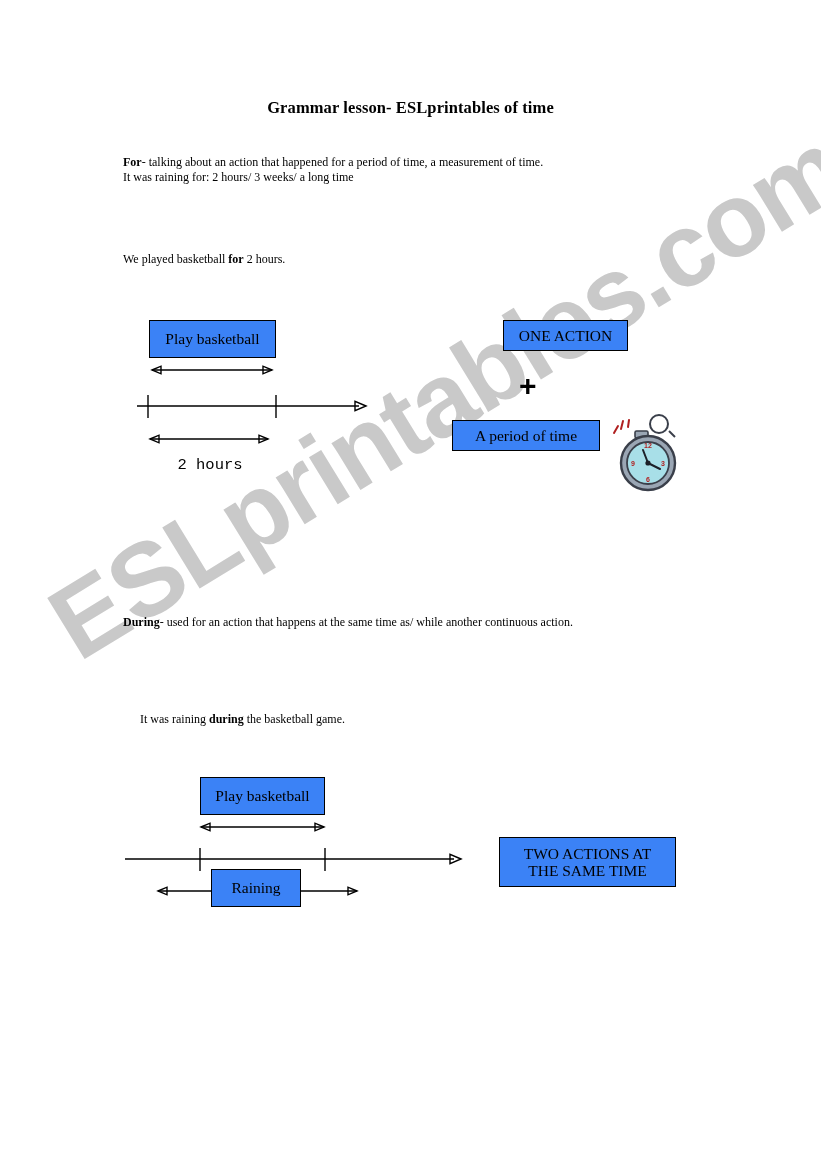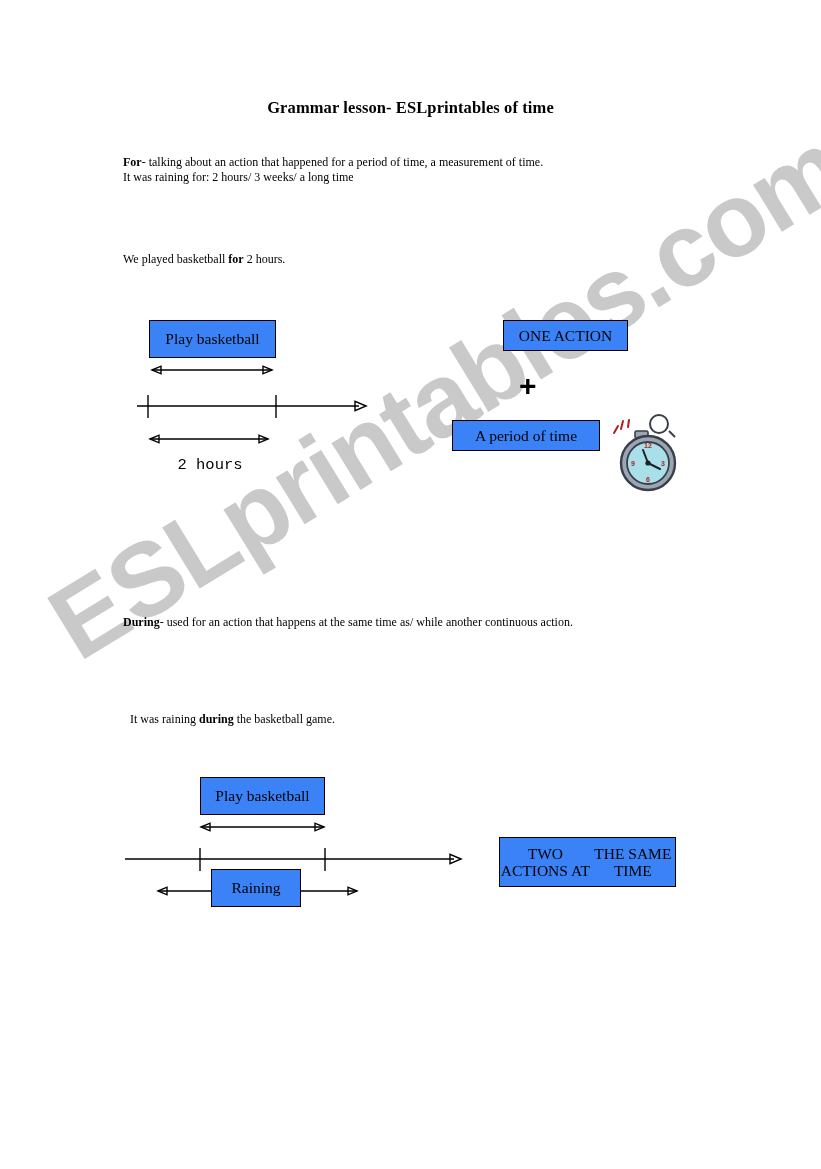--- a/index.html
+++ b/index.html
@@ -61,21 +61,21 @@
     position: absolute;
     font-size: 12px;
     line-height: 1.27;
     z-index: 10;
   }
   .para b { font-weight: bold; }
 
   #para-for        { left: 123px; top: 155px; width: 570px; }
   #sent-for        { left: 123px; top: 252px; width: 520px; }
   #para-during     { left: 123px; top: 615px; width: 588px; }
-  #sent-during     { left: 130px; top: 712px; width: 520px; }
+  #sent-during     { left: 140px; top: 712px; width: 520px; }
 
   
   .dbox {
     position: absolute;
     border: 1px solid #000000;
     background: #3b82f6;
     box-sizing: border-box;
     display: flex;
     align-items: center;
     justify-content: center;
@@ -120,21 +120,21 @@
   #box-one-action  { left: 463px; top: 320px; width: 125px; height: 31px; margin-left: 40px; }
   #plus-sign       { left: 519px; top: 371px; }
   #box-period      { left: 452px; top: 420px; width: 148px; height: 31px; }
   #clip-stopwatch  { left: 607px; top: 411px; width: 78px; height: 84px; }
 
   
   #box-play-2      { left: 200px; top: 777px; width: 125px; height: 38px; }
   #svg-timeline-2  { left: 120px; top: 815px; width: 350px; height: 90px; }
   #box-raining     { left: 211px; top: 869px; width: 90px; height: 38px; }
   #box-two-actions { left: 499px; top: 837px; width: 177px; height: 50px;
-                     }
+                     flex-direction: column; }
 </style>
 </head>
 <body>
 
 <div id="page">
 
   <div id="watermark">
     <div class="wm-text">ESLprintables.com</div>
   </div>
 

